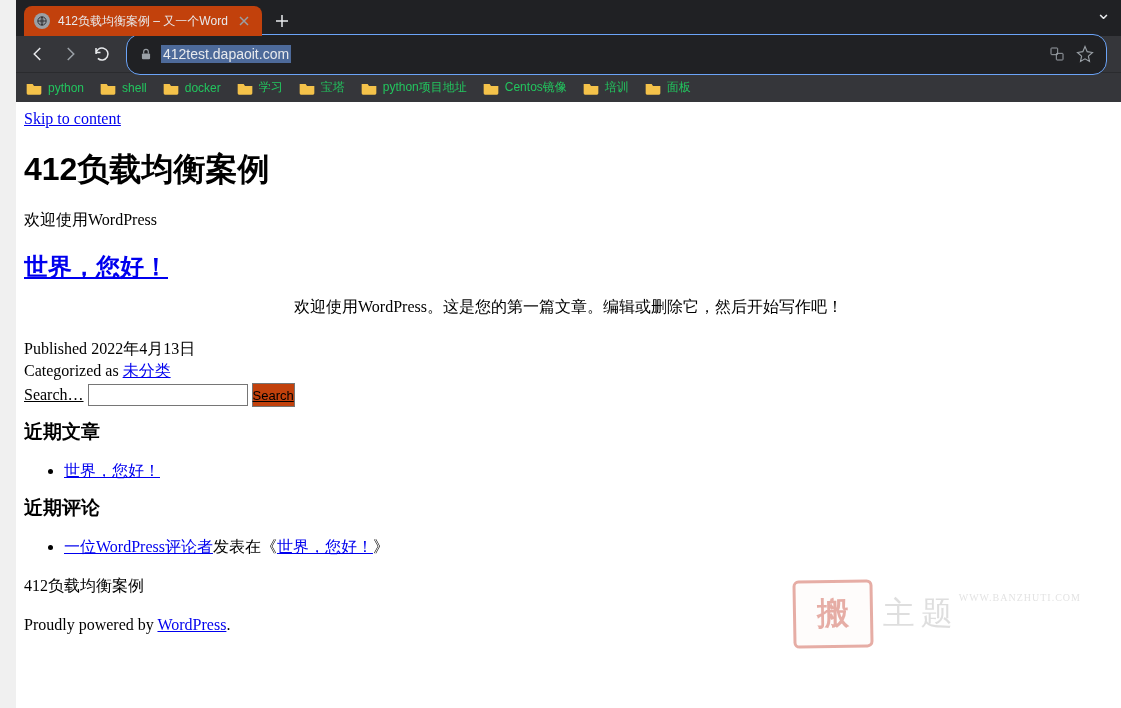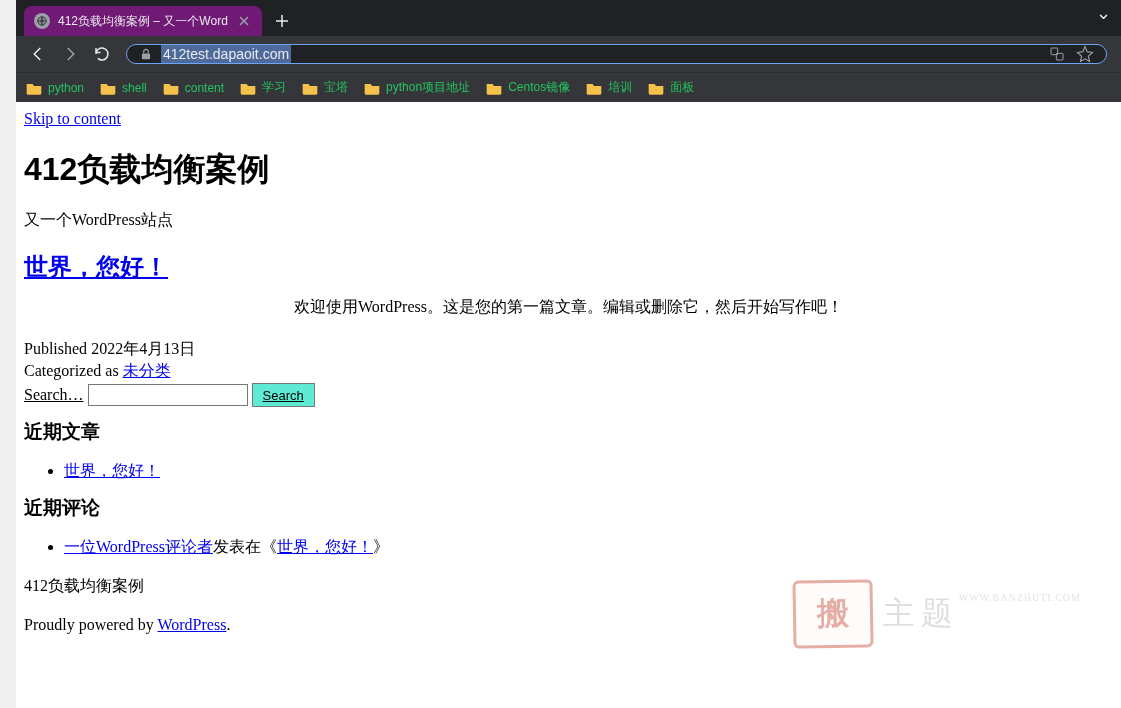--- a/index.html
+++ b/index.html
@@ -6,33 +6,33 @@
     body { font-family: -apple-system, BlinkMacSystemFont, "Segoe UI", Arial, sans-serif; width: 1121px; height: 708px; overflow: hidden; background: #fff; position: relative; }
     
     
     .left-edge { position: absolute; left: 0; top: 0; width: 16px; height: 708px; background: #f0f0f0; display: flex; flex-direction: column; align-items: center; padding-top: 100px; gap: 60px; font-size: 10px; color: #888; }
     
     
     .browser-chrome { position: absolute; left: 16px; top: 0; right: 0; background: #202124; color: #e8eaed; }
     
     
     .tab-bar { display: flex; align-items: flex-end; height: 36px; background: #202124; padding-left: 8px; padding-top: 6px; }
-    .tab { display: flex; align-items: center; background: #701a75; border-radius: 8px 8px 0 0; height: 30px; padding: 0 10px; min-width: 220px; max-width: 240px; gap: 8px; font-size: 12px; color: #e8eaed; position: relative; }
+    .tab { display: flex; align-items: center; background: #c2410c; border-radius: 8px 8px 0 0; height: 30px; padding: 0 10px; min-width: 220px; max-width: 240px; gap: 8px; font-size: 12px; color: #e8eaed; position: relative; }
     .tab-favicon { width: 16px; height: 16px; border-radius: 50%; background: #9aa0a6; display: flex; align-items: center; justify-content: center; flex-shrink: 0; }
     .tab-favicon svg { width: 10px; height: 10px; }
     .tab-title { overflow: hidden; white-space: nowrap; text-overflow: ellipsis; flex: 1; }
     .tab-close { width: 16px; height: 16px; display: flex; align-items: center; justify-content: center; color: #9aa0a6; cursor: pointer; flex-shrink: 0; }
     .new-tab { width: 28px; height: 28px; display: flex; align-items: center; justify-content: center; color: #e8eaed; cursor: pointer; margin-left: 6px; margin-bottom: 1px; }
     .window-min { position: absolute; right: 10px; top: 2px; color: #e8eaed; font-size: 18px; }
     
     
     .toolbar { display: flex; align-items: center; height: 36px; background: #35363a; padding: 0 8px; gap: 4px; }
     .nav-btn { width: 28px; height: 28px; display: flex; align-items: center; justify-content: center; color: #9aa0a6; cursor: pointer; border-radius: 50%; }
     .nav-btn.active { color: #e8eaed; }
-    .address-bar { flex: 1; height: 20px; background: #202124; border: 1px solid #6ba4f8; border-radius: 14px; display: flex; align-items: center; padding: 0 12px; gap: 8px; margin: 0 6px; }
+    .address-bar { flex: 1; height: 41px; background: #202124; border: 1px solid #6ba4f8; border-radius: 14px; display: flex; align-items: center; padding: 0 12px; gap: 8px; margin: 0 6px; }
     .lock-icon { color: #9aa0a6; display: flex; align-items: center; }
     .url-text { font-size: 14px; color: #e8eaed; background: #4d6a9a; padding: 1px 2px; }
     .address-right { display: flex; align-items: center; gap: 10px; color: #9aa0a6; }
     .addr-icon { width: 18px; height: 18px; display: flex; align-items: center; justify-content: center; cursor: pointer; }
     
     
     .bookmarks-bar { display: flex; align-items: center; height: 30px; background: #35363a; padding: 0 10px; gap: 16px; border-top: 1px solid #2a2b2e; }
     .bookmark { display: flex; align-items: center; gap: 6px; font-size: 12px; color: #22c55e; cursor: pointer; }
     .folder-icon { width: 16px; height: 14px; display: flex; align-items: center; justify-content: center; }
     .folder-icon svg { fill: #f4c24a; }
@@ -42,21 +42,21 @@
     .skip-link { color: #0000ee; text-decoration: underline; font-size: 16px; }
     .page-content h1 { font-size: 32px; font-weight: bold; margin: 20px 0 18px; font-family: Arial, sans-serif; }
     .tagline { font-size: 16px; margin-bottom: 20px; }
     .page-content h2 { font-size: 24px; font-weight: bold; margin: 18px 0 14px; font-family: Arial, sans-serif; }
     .page-content h2 a { color: #0000ee; text-decoration: underline; }
     .excerpt { font-size: 16px; margin-bottom: 20px; text-align: center; }
     .meta-line { font-size: 16px; line-height: 1.35; }
     .meta-line a { color: #0000ee; text-decoration: underline; }
     .search-row { font-size: 16px; display: flex; align-items: center; gap: 4px; margin-top: 2px; text-decoration: underline; }
     .search-row input[type=text] { width: 160px; height: 22px; padding: 2px 4px; font-size: 13px; border: 1px solid #767676; }
-    .search-row button { height: 24px; padding: 2px 10px; font-size: 13px; border: 1px solid #767676; background: #5eead4; cursor: pointer; }
+    .search-row button { height: 24px; padding: 2px 0; font-size: 13px; border: 1px solid #767676; background: #c2410c; cursor: pointer; }
     .page-content h3 { font-size: 19px; font-weight: bold; margin: 12px 0 14px; font-family: Arial, sans-serif; }
     .page-content ul { padding-left: 40px; margin-bottom: 10px; }
     .page-content ul li { font-size: 16px; line-height: 1.5; }
     .page-content ul li a { color: #0000ee; text-decoration: underline; }
     .footer-line { font-size: 16px; line-height: 1.4; margin-top: 16px; }
     .footer-line a { color: #0000ee; text-decoration: underline; }
     
     
     .watermark { position: absolute; right: 40px; bottom: 60px; opacity: 0.45; display: flex; align-items: center; gap: 10px; pointer-events: none; }
     .wm-stamp { width: 80px; height: 68px; border: 3px solid #c94b3a; border-radius: 6px; display: flex; align-items: center; justify-content: center; font-size: 32px; color: #c94b3a; font-weight: bold; font-family: "SimSun", serif; transform: rotate(-1deg); background: rgba(201,75,58,0.04); }
@@ -152,21 +152,21 @@
           </svg>
         </span>
       <span>shell</span>
     </div>
     <div class="bookmark">
       <span class="folder-icon">
           <svg width="16" height="14" viewBox="0 0 24 20">
             <path d="M2 4h7l2 3h11v11a2 2 0 0 1-2 2H2a2 2 0 0 1-2-2V4z" fill="#f4c24a" transform="translate(1,0)"></path>
           </svg>
         </span>
-      <span>content</span>
+      <span>docker</span>
     </div>
     <div class="bookmark">
       <span class="folder-icon">
           <svg width="16" height="14" viewBox="0 0 24 20">
             <path d="M2 4h7l2 3h11v11a2 2 0 0 1-2 2H2a2 2 0 0 1-2-2V4z" fill="#f4c24a" transform="translate(1,0)"></path>
           </svg>
         </span>
       <span>学习</span>
     </div>
     <div class="bookmark">
@@ -209,21 +209,21 @@
         </span>
       <span>面板</span>
     </div>
   </div>
 </div>
 
 <div class="page-content">
   <a href="#" class="skip-link">Skip to content</a>
   
   <h1>412负载均衡案例</h1>
-  <p class="tagline">又一个WordPress站点</p>
+  <p class="tagline">欢迎使用WordPress</p>
   
   <h2><a href="#">世界，您好！</a></h2>
   <p class="excerpt">欢迎使用WordPress。这是您的第一篇文章。编辑或删除它，然后开始写作吧！</p>
   
   <div class="meta-line">
     <span>Published </span><span>2022年4月13日</span>
   </div>
   <div class="meta-line">
     <span>Categorized as </span><a href="#">未分类</a>
   </div>

